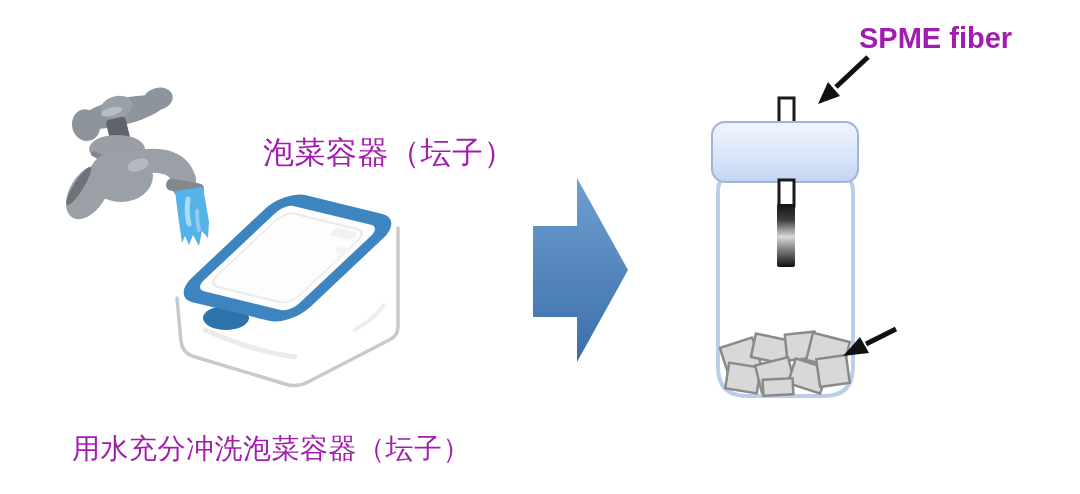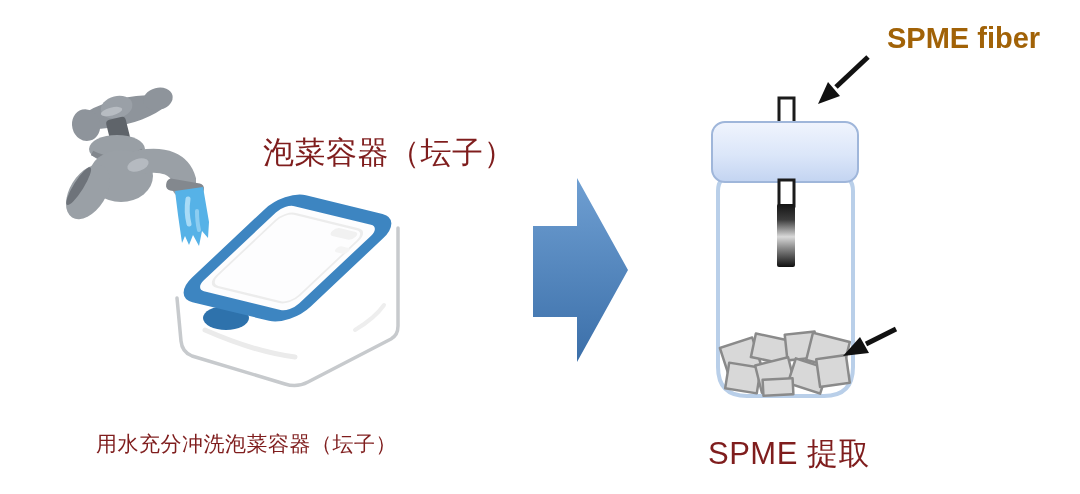--- a/index.html
+++ b/index.html
@@ -14,27 +14,27 @@
   }
   .art {
     position: absolute;
     left: 0; top: 0;
     width: 1080px; height: 494px;
     display: block;
   }
   .label {
     position: absolute;
     white-space: nowrap;
-    color: #7f1d1d;
+    color: #a21caf;
     line-height: 1.25;
     letter-spacing: 0.5px;
   }
   .label-container-top { left: 263px; top: 134px; font-size: 31px; }
-  .label-caption-left  { left: 96px;  top: 431px; font-size: 21px; text-align: right; }
-  .label-fiber         { left: 887px; top: 20px;  font-size: 29px; color: #a16207; font-weight: 600; letter-spacing: 0; }
+  .label-caption-left  { left: 72px;  top: 431px; font-size: 28px; text-align: right; }
+  .label-fiber         { left: 859px; top: 20px;  font-size: 29px; color: #a21caf; font-weight: 600; letter-spacing: 0; }
   .label-sample        { left: 888px; top: 290px; font-size: 30px; }
   .label-caption-right { left: 708px; top: 435px; font-size: 31px; }
 </style>
 </head>
 <body>
 
 <div class="stage">
 
   <svg class="art" viewBox="0 0 1080 494">
     <defs>
@@ -144,15 +144,14 @@
     </g>
   </svg>
 
   <div class="label label-container-top">泡菜容器（坛子）</div>
 
   <div class="label label-caption-left">用水充分冲洗泡菜容器（坛子）</div>
 
   <div class="label label-fiber">SPME fiber</div>
 
 
-  <div class="label label-caption-right">SPME 提取</div>
 
 </div>
 
 </body></html>

